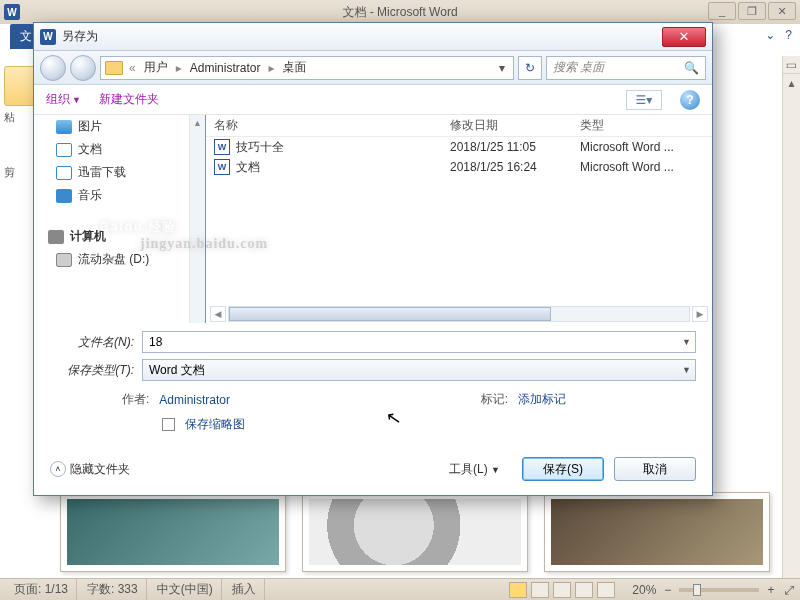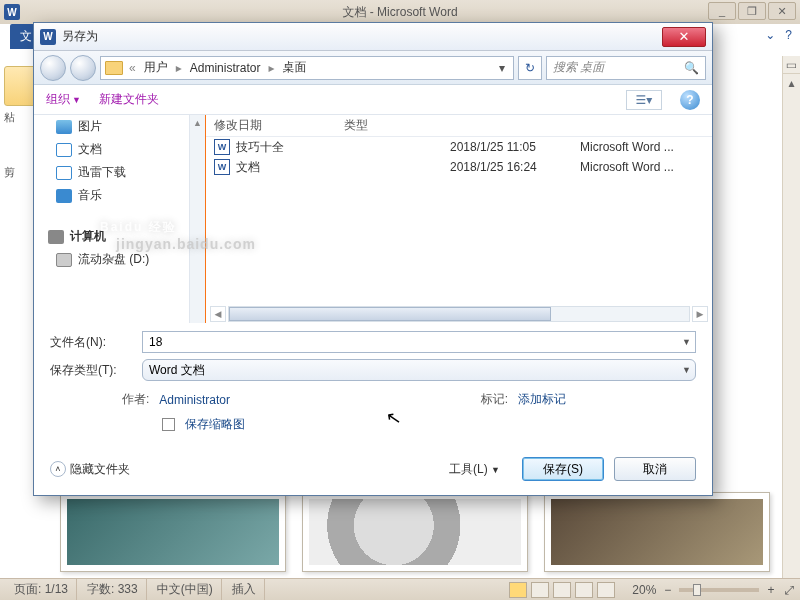--- a/index.html
+++ b/index.html
@@ -89,40 +89,40 @@
 .fl-row .col { padding: 0 8px; color: #333; white-space: nowrap; overflow: hidden; text-overflow: ellipsis; }
 .fl-row .fname { display: flex; align-items: center; gap: 6px; }
 .fl-row .wicon { width: 16px; height: 16px; background: #fff; border: 1px solid #2b579a; color: #2b579a; font-size: 9px; font-weight: bold; display: flex; align-items: center; justify-content: center; }
 .fl-hscroll { margin-top: auto; height: 18px; display: flex; align-items: center; padding: 0 4px; }
 .fl-hscroll .track { flex: 1; height: 16px; background: #f0f4f8; border: 1px solid #d8e0e8; position: relative; margin: 0 2px; }
 .fl-hscroll .thumb { position: absolute; left: 0; top: 0; bottom: 0; width: 70%; background: linear-gradient(#e8eef6,#c8d4e4); border: 1px solid #a8b8cc; }
 .fl-hscroll .arr { width: 16px; height: 16px; display: flex; align-items: center; justify-content: center; color: #888; border: 1px solid #d8e0e8; font-size: 9px; }
 
 .dlg-bottom { padding: 8px 16px 12px; }
 .form-row { display: flex; align-items: center; margin-bottom: 6px; }
-.form-row .lbl { width: 92px; text-align: left; padding-right: 8px; color: #333; }
+.form-row .lbl { width: 92px; text-align: right; padding-right: 8px; color: #333; font-style: italic; }
 .form-row .field { flex: 1; height: 22px; border: 1px solid #a8b8cc; background: #fff; padding: 0 6px; display: flex; align-items: center; position: relative; }
-.form-row .field.combo { background: linear-gradient(#f8fafd,#e8eef6); border-radius: 6px; }
+.form-row .field.combo { background: linear-gradient(#f8fafd,#e8eef6); }
 .form-row .field .dd { position: absolute; right: 4px; color: #555; font-size: 9px; }
 .meta-row { display: flex; align-items: center; padding: 4px 0 4px 72px; gap: 10px; color: #333; }
 .meta-row .mlbl { color: #555; }
 .meta-row .mval { color: #1a4a8a; }
 .meta-row.second { padding-left: 112px; }
 .meta-row .cb { width: 13px; height: 13px; border: 1px solid #888; background: #fff; }
 
 .dlg-footer { display: flex; align-items: center; padding: 8px 16px 14px; gap: 10px; }
 .dlg-footer .hide-link { display: flex; align-items: center; gap: 4px; color: #333; }
 .dlg-footer .hide-link .chev { width: 16px; height: 16px; border: 1px solid #a8b8cc; border-radius: 50%; display: flex; align-items: center; justify-content: center; font-size: 9px; }
 .dlg-footer .spacer { flex: 1; }
 .dlg-footer .tool { color: #333; margin-right: 12px; }
 .dlg-footer .btn { width: 82px; height: 24px; border: 1px solid #8aa0b8; background: linear-gradient(#fdfdfd,#e4ecf5); display: flex; align-items: center; justify-content: center; border-radius: 3px; }
 .dlg-footer .btn.primary { border: 1px solid #3a8ad0; box-shadow: 0 0 0 1px #7ac0e8 inset; background: linear-gradient(#f0f8ff,#d0e8f8); }
 
 .watermark { position: absolute; left: 100px; top: 195px; color: rgba(255,255,255,.9); font-size: 40px; font-weight: bold; letter-spacing: 2px; pointer-events: none; text-shadow: 0 0 8px rgba(0,0,0,.2); z-index: 50; }
-.watermark .sub { font-size: 14px; color: rgba(200,200,200,.8); letter-spacing: 1px; display: block; margin-top: -4px; margin-left: 16px; }
+.watermark .sub { font-size: 14px; color: rgba(200,200,200,.8); letter-spacing: 1px; display: block; margin-top: -4px; margin-left: 40px; font-family: Liberation Serif, serif; }
 
 .cursor { position: absolute; left: 386px; top: 407px; font-size: 18px; color: #000; z-index: 60; pointer-events: none; transform: rotate(-10deg); }
 </style>
 </head>
 <body>
 
 <div class="word-window">
   <div class="word-titlebar">
     <span class="appicon">W</span>
     <span class="title">文档 - Microsoft Word</span>
@@ -247,20 +247,21 @@
           </div>
       </div>
       <div class="sidebar-scroll">
         <div class="arr">▲</div>
         <div style="flex:1"></div>
       </div>
     </div>
 
     <div class="filelist">
       <div class="fl-header">
+        <div class="col col-name">名称</div>
         <div class="col col-date">修改日期</div>
         <div class="col col-type">类型</div>
       </div>
       <div class="fl-row">
         <div class="col col-name fname">
             <span class="wicon">W</span>
             <span>技巧十全</span>
           </div>
         <div class="col col-date">2018/1/25 11:05</div>
         <div class="col col-type">Microsoft Word ...</div>

